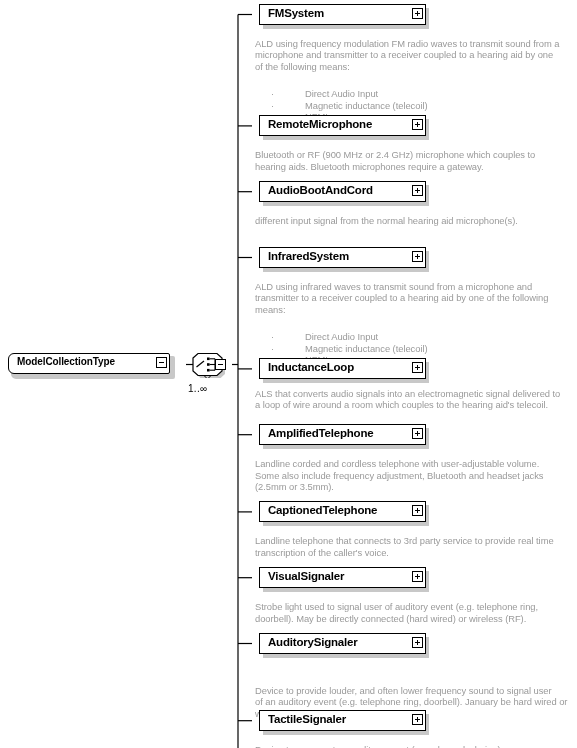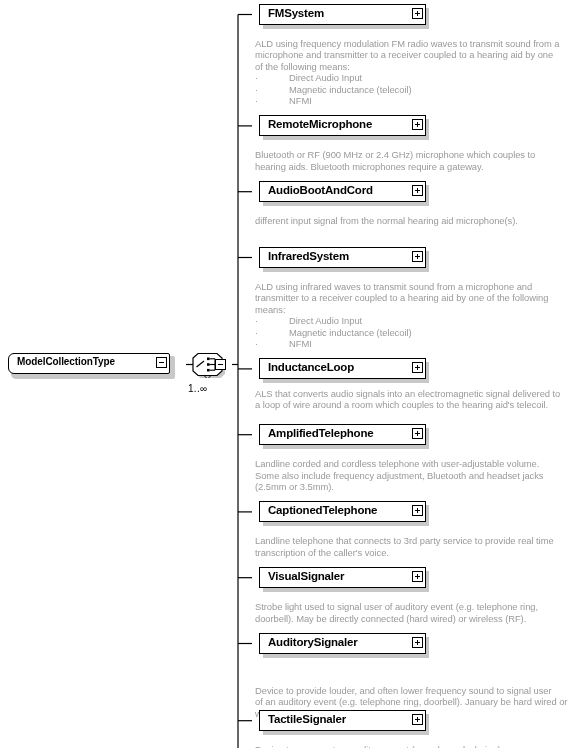--- a/index.html
+++ b/index.html
@@ -159,21 +159,21 @@
     width: 318px;
     font-size: 9.4px;
     line-height: 11.4px;
     color: #9a9a9a;
     letter-spacing: -0.05px;
   }
   .doc p {
     margin: 0;
   }
   .doc ul {
-    margin: 0;
+    margin: 16px;
     padding: 0;
     list-style: none;
   }
   .doc li {
     margin: 0;
     padding-left: 0;
     white-space: nowrap;
   }
   .doc li .bullet {
     display: inline-block;

